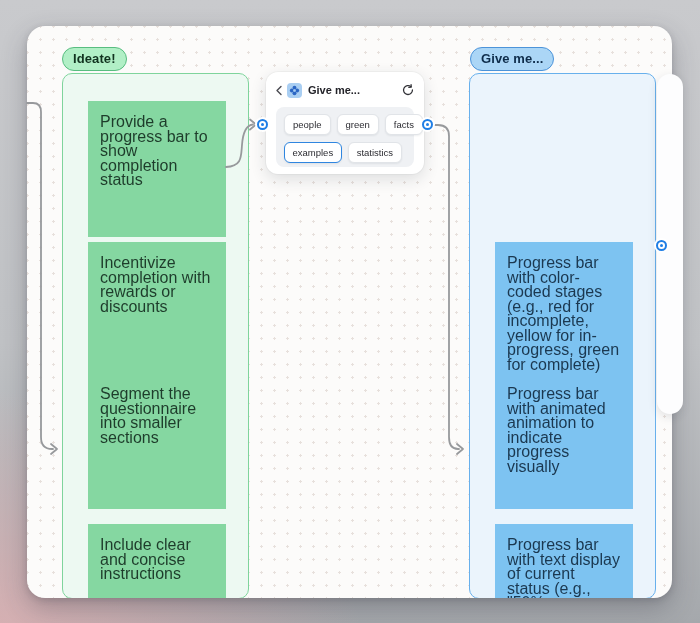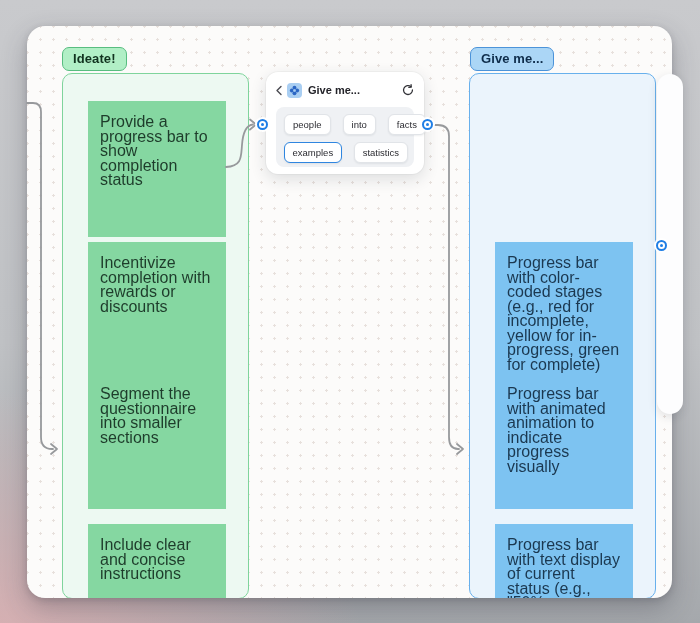--- a/index.html
+++ b/index.html
@@ -19,21 +19,21 @@
     background-color:#fcfbfa;
     background-image:radial-gradient(circle,#e7e0dc 1.1px,transparent 1.4px);
     background-size:13px 13px;background-position:7px 7px;
     border-radius:18px;overflow:hidden;
     box-shadow:0 10px 26px rgba(50,50,62,.30),0 2px 6px rgba(50,50,62,.18);
   }
 
   
   .pill{
     position:absolute;height:16px;line-height:16px;padding:3px 10px;
-    border-radius:7px;font-size:13px;font-weight:700;letter-spacing:.1px;
+    border-radius:12px;font-size:13px;font-weight:700;letter-spacing:.1px;
   }
   .pill-green{left:35px;top:21px;background:#b1efc6;border:1px solid #58bd80;color:#11331f;}
   .pill-blue{left:443px;top:21px;background:#abd6f6;border:1px solid #4c93d9;color:#0e2c4a;}
 
   
   .frame{
     position:absolute;top:47px;width:185px;height:524px;border-radius:10px;
   }
   .frame-green{left:35px;background:#edf9f2;border:1px solid #7fd49c;}
   .frame-blue{left:442px;background:#ebf4fc;border:1px solid #68b0ec;}
@@ -57,21 +57,21 @@
   .ai-icon{
     width:15px;height:15px;border-radius:4px;background:#a9cef2;
     display:flex;align-items:center;justify-content:center;margin-left:2px;
   }
   .popup-title{margin-left:6px;font-size:11px;font-weight:600;color:#232329;}
   .refresh{margin-left:auto;display:flex;align-items:center;}
   .chip-panel{
     margin:3px 10px 0 10px;width:122px;height:46px;
     background:#eff1f4;border-radius:8px;padding:7px 8px;
   }
-  .chip-row{display:flex;gap:12px;margin-bottom:7px;}
+  .chip-row{display:flex;gap:6px;margin-bottom:7px;}
   .chip{
     background:#fff;border:1px solid #e1e4e8;border-radius:6px;
     padding:4px 8px;font-size:9.5px;color:#2c2c32;white-space:nowrap;
     box-shadow:0 1px 2px rgba(20,30,40,.07);
   }
   .chip.selected{border:1.5px solid #2f86e0;padding:3.5px 7.5px;}
 
   
   .overlay{position:absolute;inset:0;pointer-events:none;}
   .dot{
@@ -135,21 +135,21 @@
         <span class="refresh">
           <svg width="12" height="12" viewBox="0 0 14 14">
             <path d="M12.2 7 A5.2 5.2 0 1 1 10.4 3.1" fill="none" stroke="#333338" stroke-width="1.5" stroke-linecap="round"></path>
             <path d="M10.6 0.8 L10.8 3.6 L8 3.9" fill="none" stroke="#333338" stroke-width="1.5" stroke-linecap="round" stroke-linejoin="round"></path>
           </svg>
         </span>
       </div>
       <div class="chip-panel">
         <div class="chip-row">
           <span class="chip">people</span>
-          <span class="chip">into</span>
+          <span class="chip">green</span>
           <span class="chip">facts</span>
         </div>
         <div class="chip-row">
           <span class="chip selected">examples</span>
           <span class="chip">statistics</span>
         </div>
       </div>
     </div>
 
   </div>

